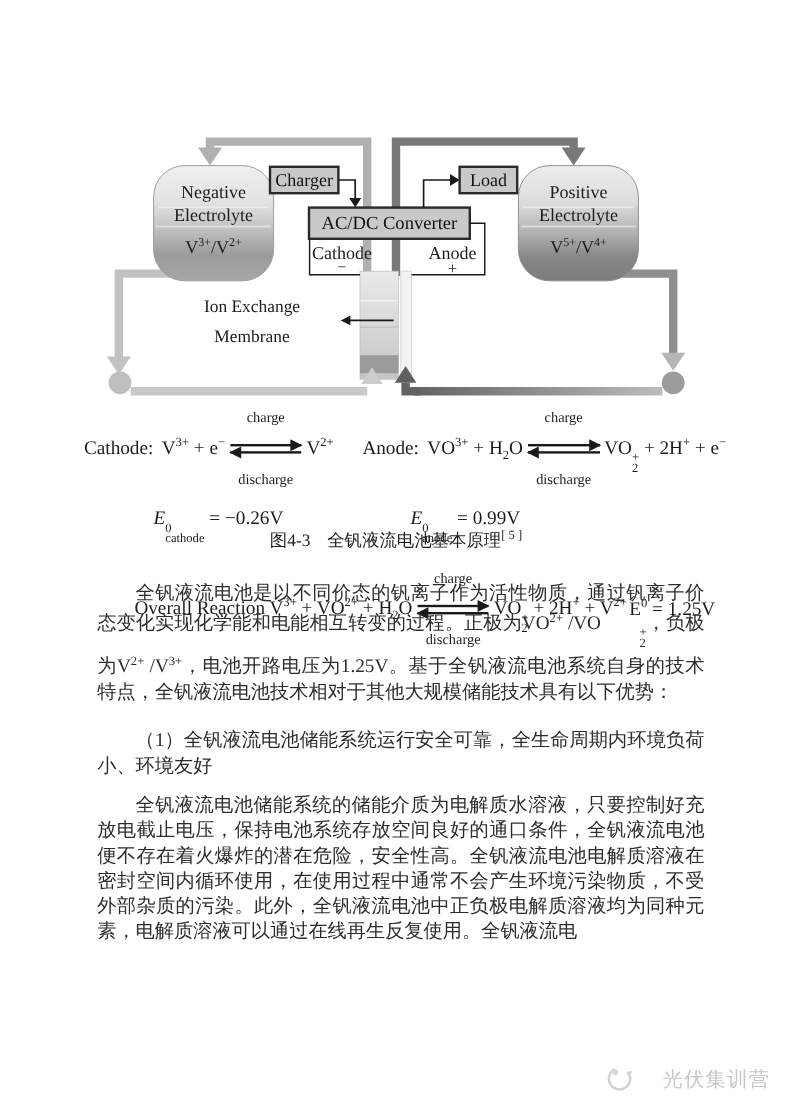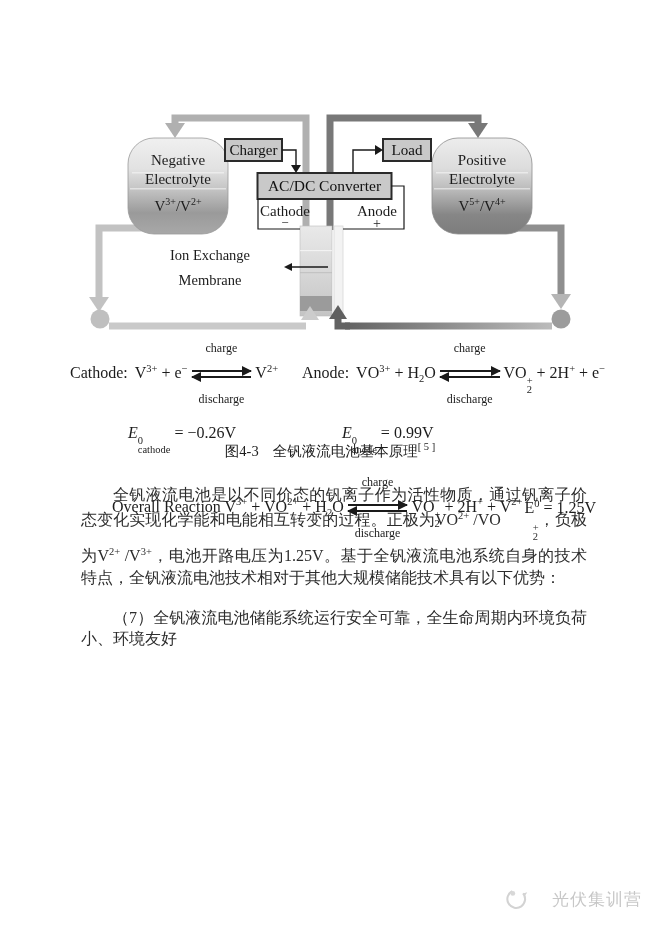--- a/index.html
+++ b/index.html
@@ -211,21 +211,22 @@
 
 <div id="caption" class="abs">
   <span class="fig">图4-3</span><span>全钒液流电池基本原理</span><sup>[ 5 ]</sup>
 </div>
 
 <div id="bodytext" class="abs">
   <p class="p1">全钒液流电池是以不同价态的钒离子作为活性物质，通过钒离子价态变化实现化学能和电能相互转变的过程。正极为VO<sup>2+</sup> /VO<span class="supsub">
         <span>+</span>
         <span>2</span>
       </span>，负极为V<sup>2+</sup> /V<sup>3+</sup>，电池开路电压为1.25V。基于全钒液流电池系统自身的技术特点，全钒液流电池技术相对于其他大规模储能技术具有以下优势：</p>
-  <p class="p2">（7）全钒液流电池储能系统运行安全可靠，全生命周期内环境负荷小、环境友好</p>
+  <p class="p2">（1）全钒液流电池储能系统运行安全可靠，全生命周期内环境负荷小、环境友好</p>
+  <p class="p3">全钒液流电池储能系统的储能介质为电解质水溶液，只要控制好充放电截止电压，保持电池系统存放空间良好的通口条件，全钒液流电池便不存在着火爆炸的潜在危险，安全性高。全钒液流电池电解质溶液在密封空间内循环使用，在使用过程中通常不会产生环境污染物质，不受外部杂质的污染。此外，全钒液流电池中正负极电解质溶液均为同种元素，电解质溶液可以通过在线再生反复使用。全钒液流电</p>
 </div>
 
 <div id="watermark" class="abs">
   <svg width="28" height="26" viewBox="0 0 30 26">
     <path d="M10 4.5 A 9.5 9.5 0 1 0 21.5 7" fill="none" stroke="#d3d3d3" stroke-width="2.2"></path>
     <circle cx="10.5" cy="7" r="2.6" fill="#d8d8d8"></circle>
     <path d="M21.5 7 l4.5 -1.2 -2.2 3.4 z" fill="#d3d3d3"></path>
   </svg>
   <span class="wm-text">光伏集训营</span>
 </div>

